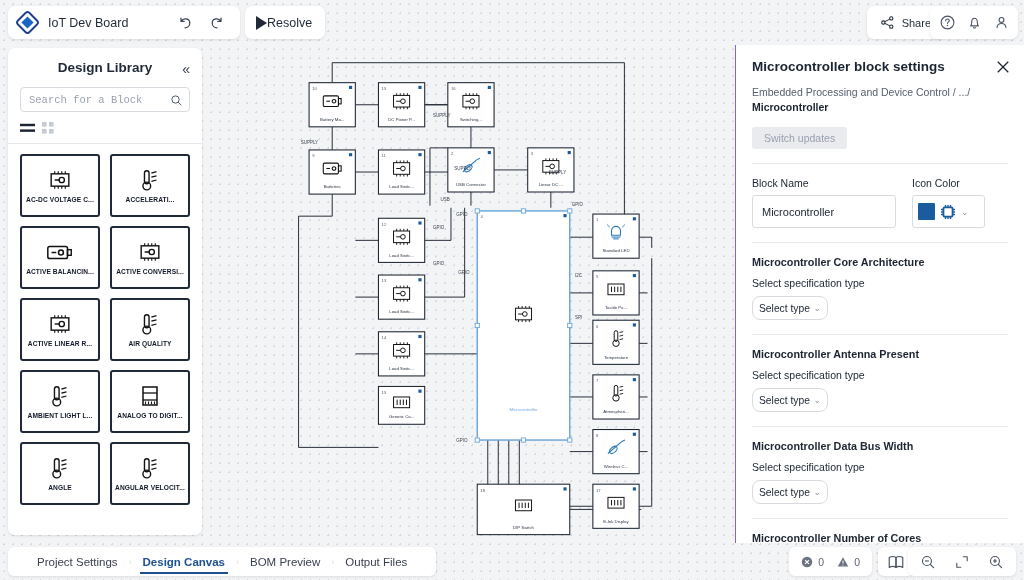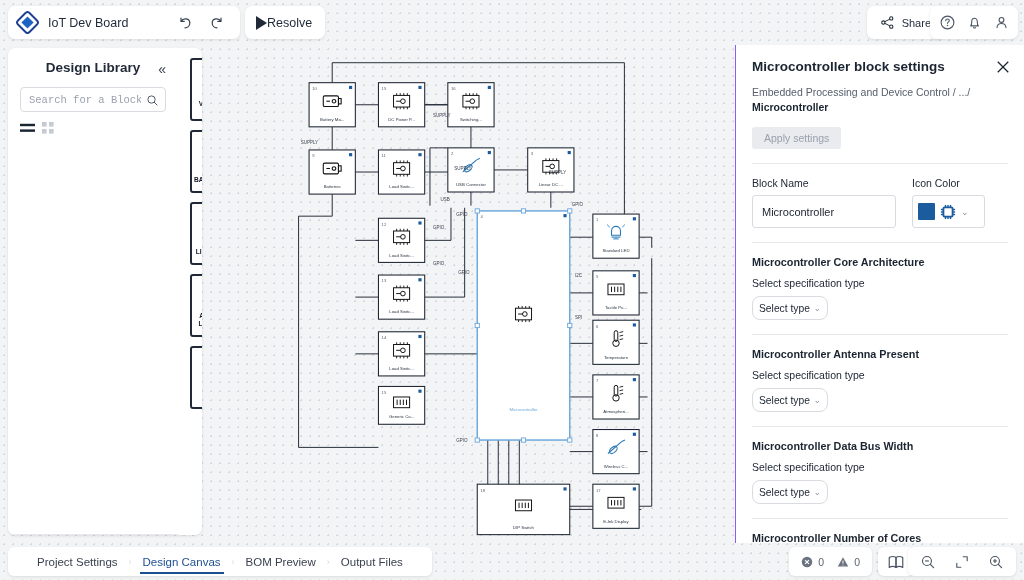--- a/index.html
+++ b/index.html
@@ -40,21 +40,21 @@
   }
   #resolve-label { font-size: 12.5px; color: #1f2937; }
   #share-group { right: 80px; top: 6px; height: 33px; padding: 0 13px; gap: 7px; cursor: pointer; }
   #share-label { font-size: 11px; color: #1f2937; }
   #util-group { right: 6px; top: 6px; height: 33px; padding: 0 4px; gap: 1px; }
 
   
   .sidebar {
     position: absolute; left: 8px; top: 48px; width: 194px; height: 487px;
     background: #fff; border-radius: 7px; box-shadow: 0 1px 3px rgba(0,0,0,.10);
-    display: flex; flex-direction: row; overflow: hidden;
+    display: flex; flex-direction: column; overflow: hidden;
   }
   .sb-head { padding: 12px 12px 0 12px; border-bottom: 1px solid #e6e8ec; }
   .sb-title-row { display: flex; align-items: center; justify-content: center; position: relative; }
   #library-title { font-size: 13.5px; font-weight: bold; color: #1f2937; }
   #collapse-btn { position: absolute; right: 0; top: 0; font-size: 14px; color: #374151; cursor: pointer; line-height: 18px; }
   .search-wrap { position: relative; margin: 12px 0 10px; }
   #search-input {
     width: 100%; height: 25px; border: 1px solid #d8dbe0; border-radius: 4px;
     padding: 0 24px 0 8px; font-size: 10.5px; color: #3a4150;
     font-family: Liberation Mono, monospace; outline: none;
@@ -122,21 +122,21 @@
   .bottombar { position: absolute; left: 0; right: 0; bottom: 0; height: 37px; }
   .bb-group {
     position: absolute; background: #fff; border-radius: 6px; height: 29px;
     display: flex; align-items: center; box-shadow: 0 1px 3px rgba(0,0,0,.10);
   }
   #tabs-group { left: 8px; top: 4px; padding: 0 20px; gap: 2px; }
   .tab {
     font-size: 11.5px; color: #3a4150; padding: 6px 9px 5px; cursor: pointer;
     position: relative; white-space: nowrap;
   }
-  .tab.active { color: #1d4f91; font-weight: normal; }
+  .tab.active { color: #1d4f91; font-weight: bold; }
   .tab.active::after {
     content: ""; position: absolute; left: 6px; right: 6px; bottom: -1px;
     height: 2px; background: #1d4f91;
   }
   .tab-sep { color: #d4d7dd; font-size: 9px; }
   #counts-group { right: 152px; top: 4px; padding: 0 12px; gap: 13px; }
   .cnt { display: flex; align-items: center; gap: 5px; font-size: 10.5px; color: #5b6personally; }
   .cnt span { font-size: 10.5px; color: #5b6472; }
   #map-group { right: 110px; top: 4px; padding: 0 9px; }
   #zoom-group { right: 8px; top: 4px; padding: 0 7px; gap: 8px; }
@@ -655,21 +655,21 @@
           <line x1="2" y1="2" x2="14" y2="14" stroke="#1b2431" stroke-width="1.5"></line>
           <line x1="14" y1="2" x2="2" y2="14" stroke="#1b2431" stroke-width="1.5"></line>
         </svg>
     </span>
 
     <div id="breadcrumb">
       <span>Embedded Processing and Device Control / .../ </span><br>
       <b>Microcontroller</b>
     </div>
 
-    <button id="apply-btn">Apply settings</button>
+    <button id="apply-btn">Switch updates</button>
 
     <div class="hr"></div>
 
     <div class="field-row">
       <div>
         <div class="f-label">Block Name</div>
         <input id="block-name-input" type="text" value="Microcontroller" style="">
       </div>
       <div>
         <div class="f-label">Icon Color</div>

